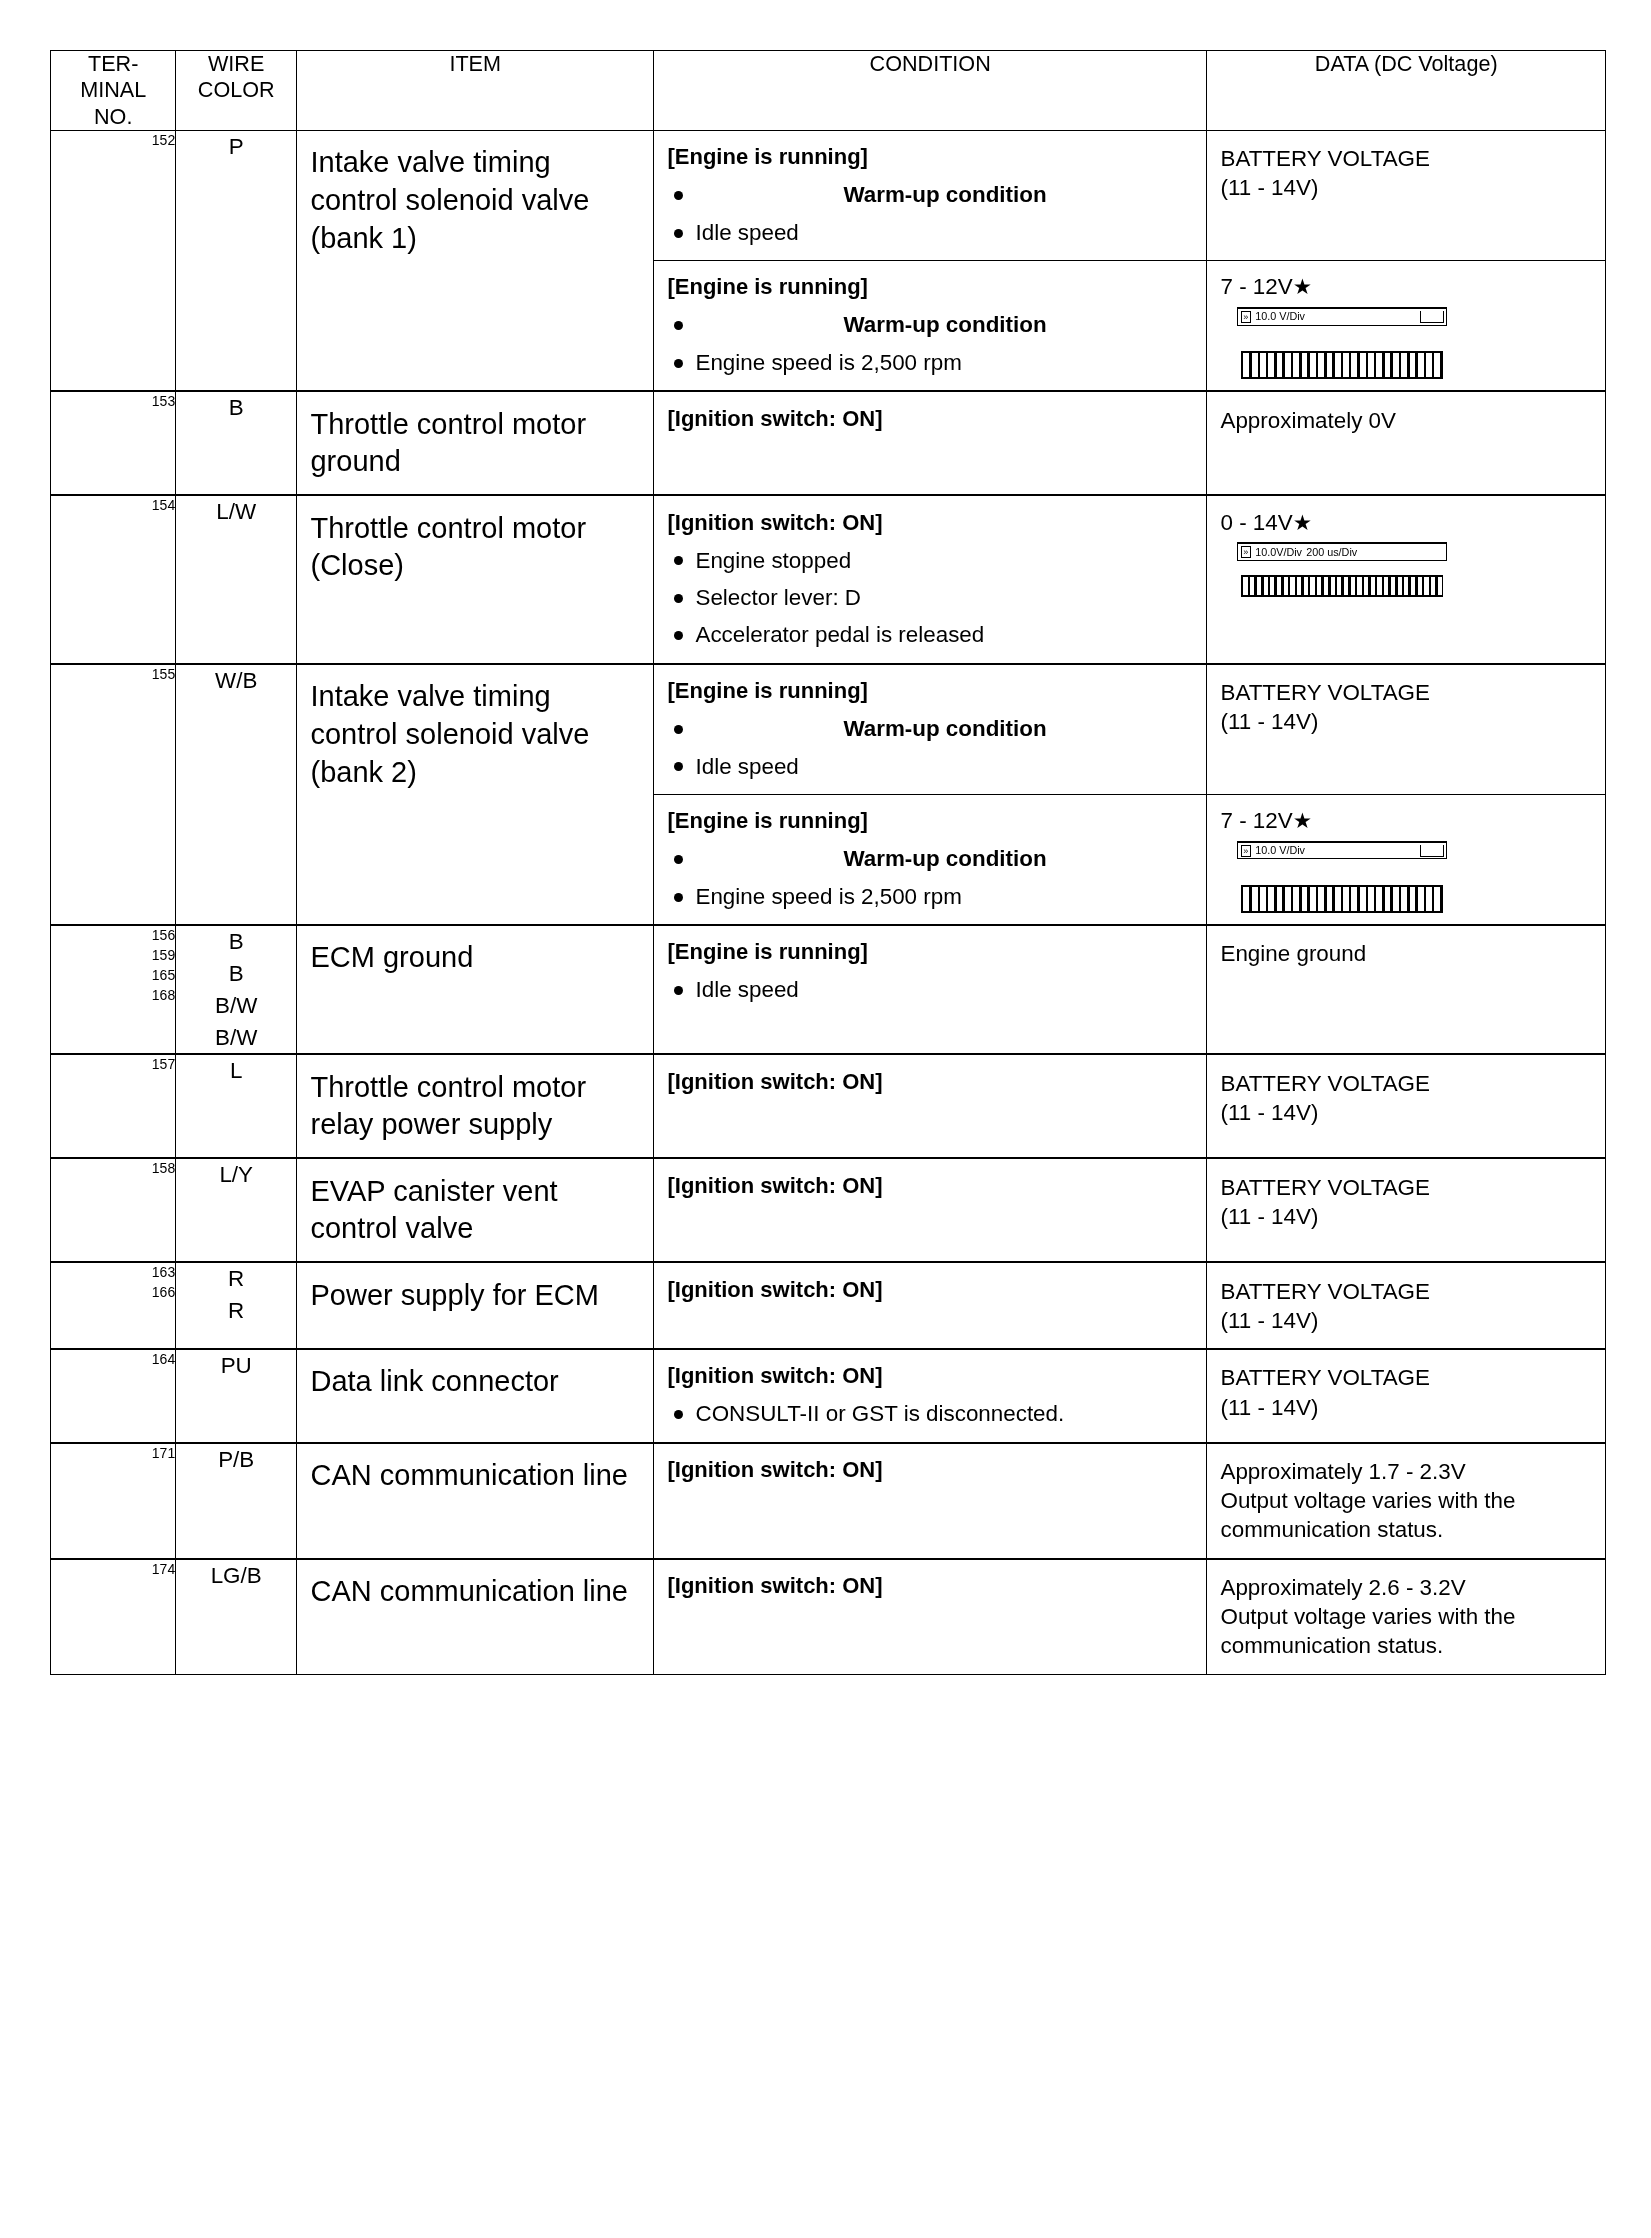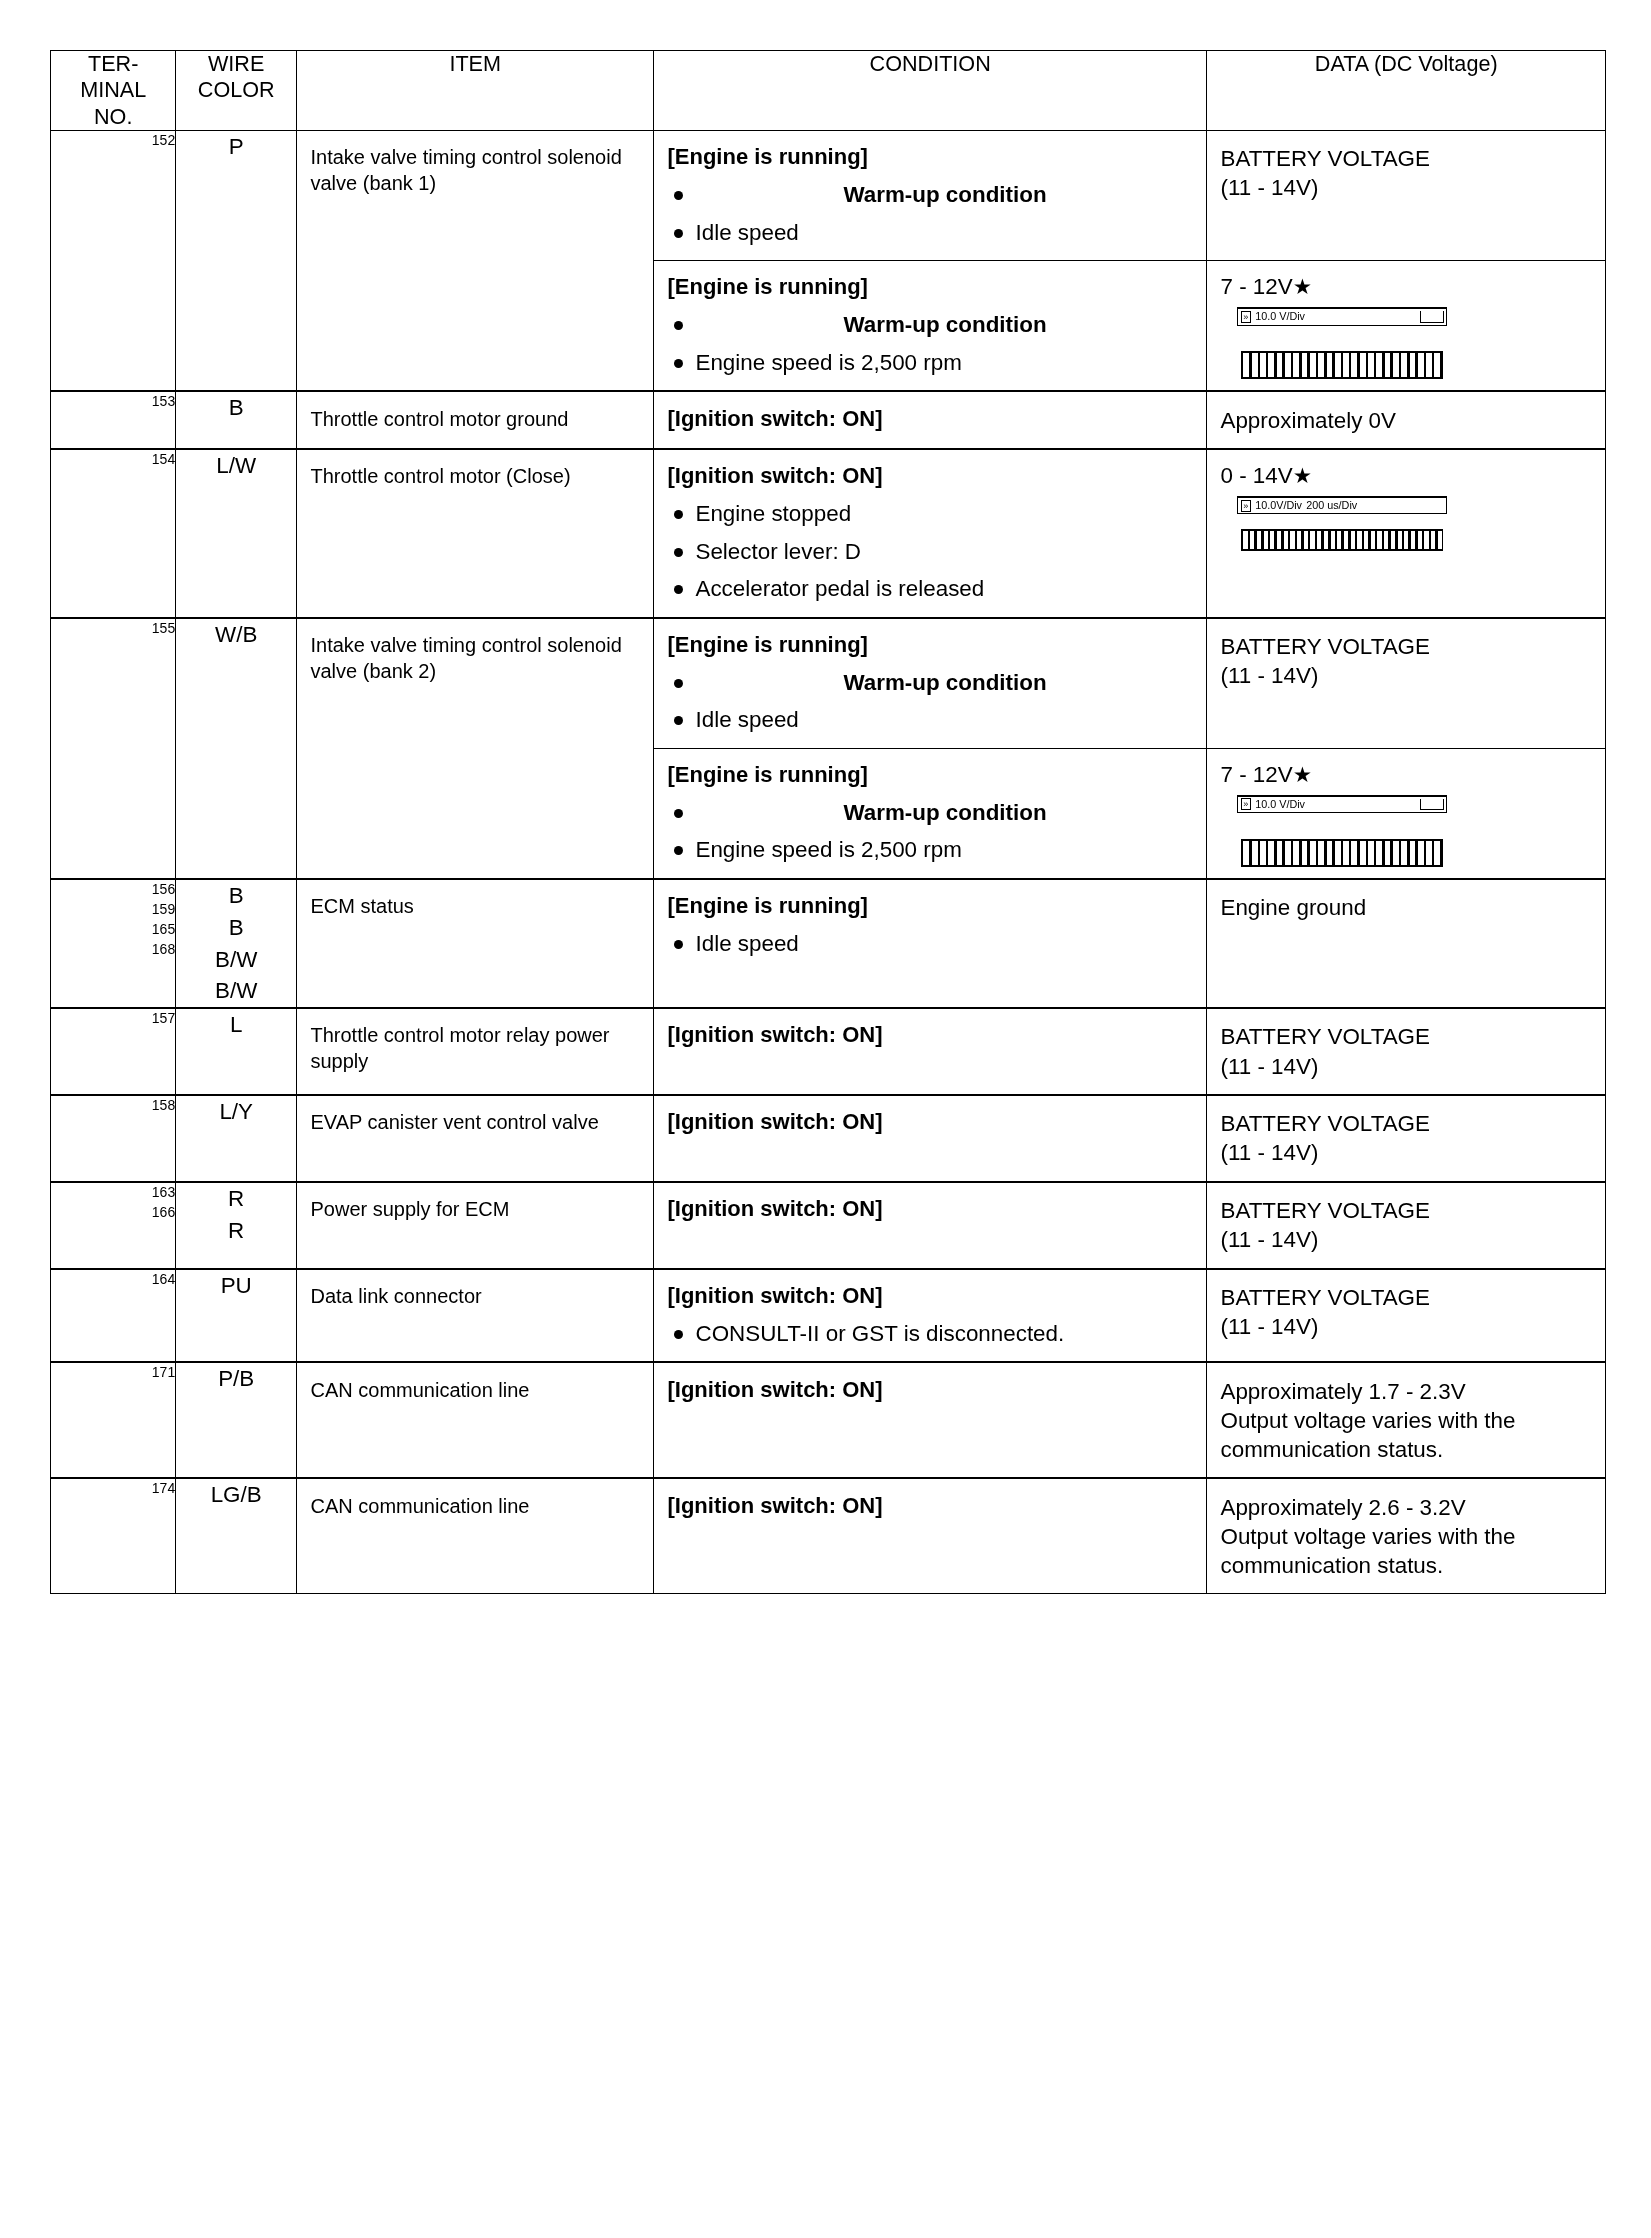--- a/index.html
+++ b/index.html
@@ -60,21 +60,21 @@
     font-size: 14px;
     line-height: 1.42;
     text-align: right;
   }
   .wire {
     font-size: 22.4px;
     line-height: 1.42;
     text-align: center;
   }
   .item-text {
-    font-size: 20px;
+    font-size: 29px;
     line-height: 1.30;
   }
   .cond-head {
     font-weight: bold;
     font-size: 22px;
     margin-bottom: 10px;
   }
   ul.bullets {
     list-style: none;
     margin: 0;
@@ -396,21 +396,21 @@
         </td>
         <td class="vcenter">
           <div class="wire">
             <div>B</div>
             <div>B</div>
             <div>B/W</div>
             <div>B/W</div>
           </div>
         </td>
         <td class="vcenter">
-          <div class="cell item-text">ECM status</div>
+          <div class="cell item-text">ECM ground</div>
         </td>
         <td class="vcenter">
           <div class="cell">
             <div class="cond-head">[Engine is running]</div>
             <ul class="bullets">
               <li>Idle speed</li>
             </ul>
           </div>
         </td>
         <td class="vcenter">

